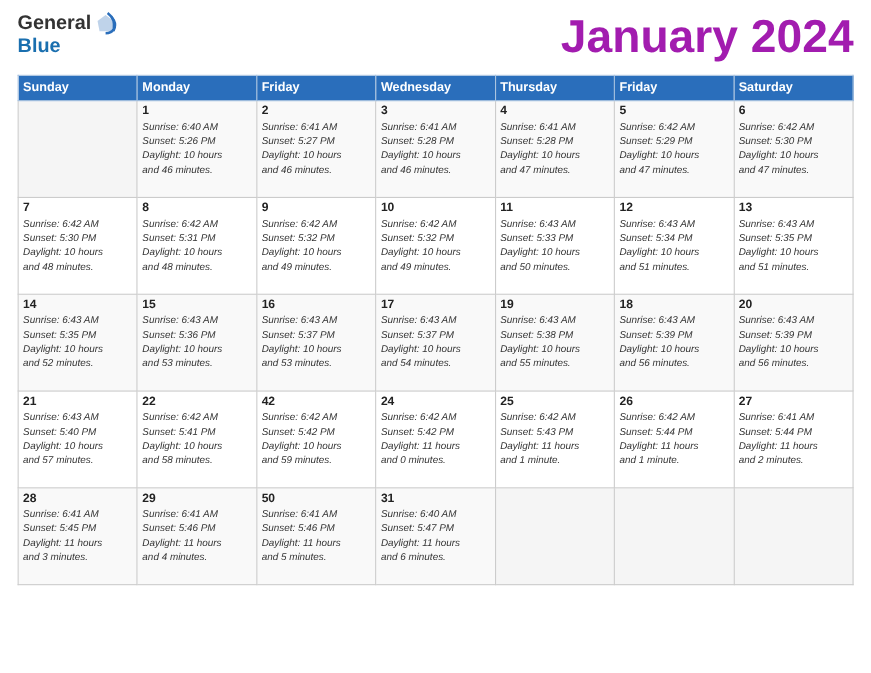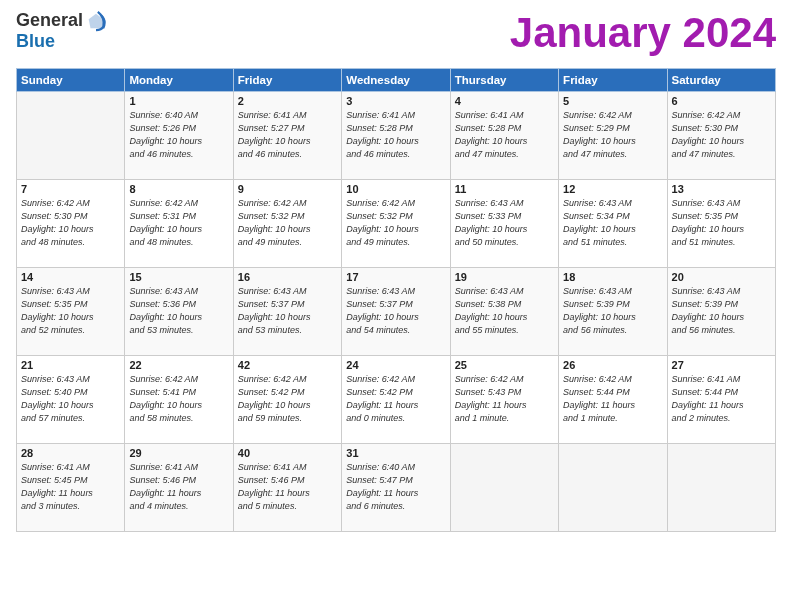--- a/index.html
+++ b/index.html
@@ -255,21 +255,21 @@
         <tr>
           <td>
             <span class="day-num">28</span>
             <div class="day-info">Sunrise: 6:41 AM<br>Sunset: 5:45 PM<br>Daylight: 11 hours<br>and 3 minutes.</div>
           </td>
           <td>
             <span class="day-num">29</span>
             <div class="day-info">Sunrise: 6:41 AM<br>Sunset: 5:46 PM<br>Daylight: 11 hours<br>and 4 minutes.</div>
           </td>
           <td>
-            <span class="day-num">40</span>
+            <span class="day-num">50</span>
             <div class="day-info">Sunrise: 6:41 AM<br>Sunset: 5:46 PM<br>Daylight: 11 hours<br>and 5 minutes.</div>
           </td>
           <td>
             <span class="day-num">31</span>
             <div class="day-info">Sunrise: 6:40 AM<br>Sunset: 5:47 PM<br>Daylight: 11 hours<br>and 6 minutes.</div>
           </td>
           <td class="empty-cell"></td>
           <td class="empty-cell"></td>
           <td class="empty-cell"></td>
         </tr>

